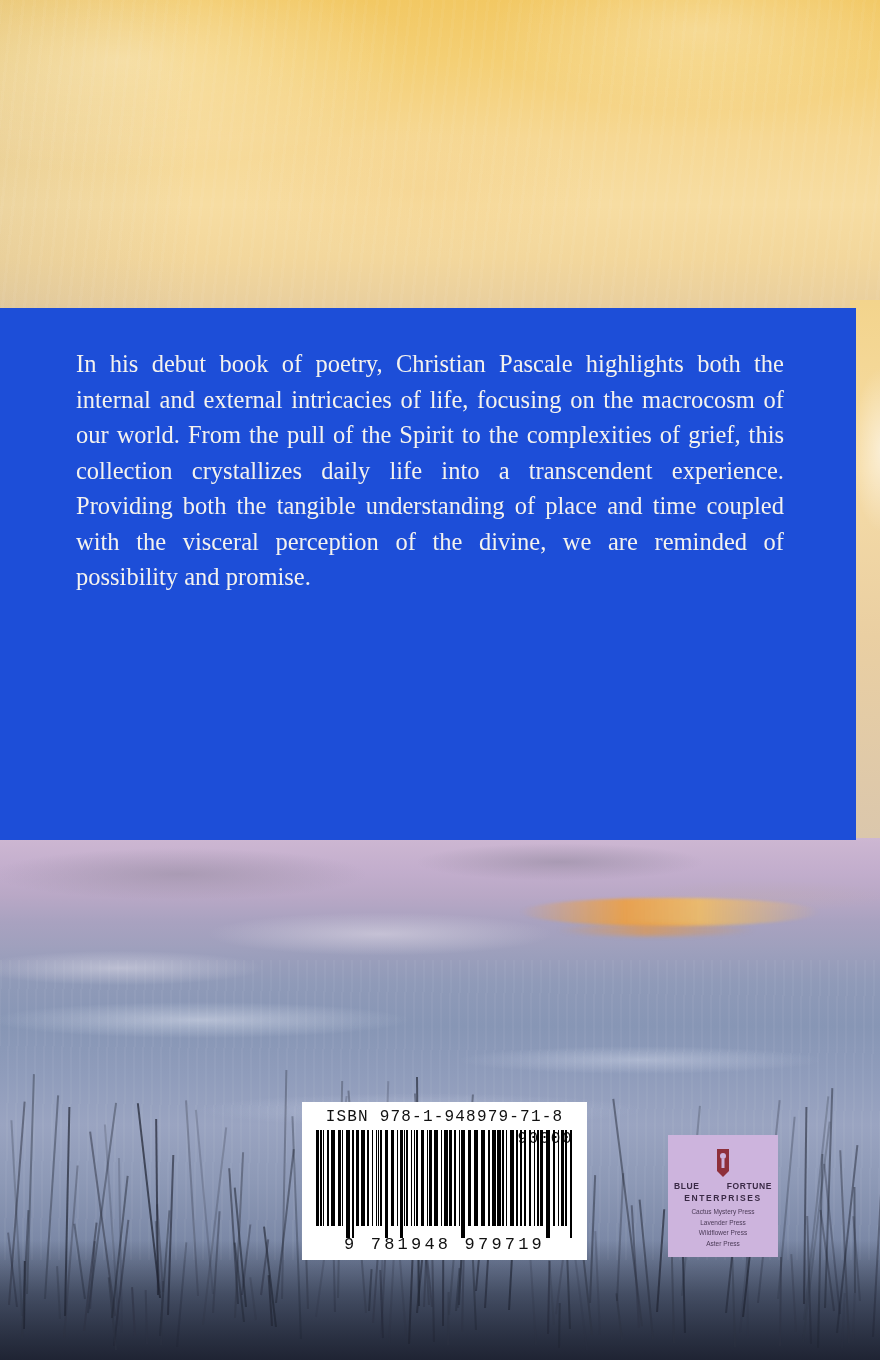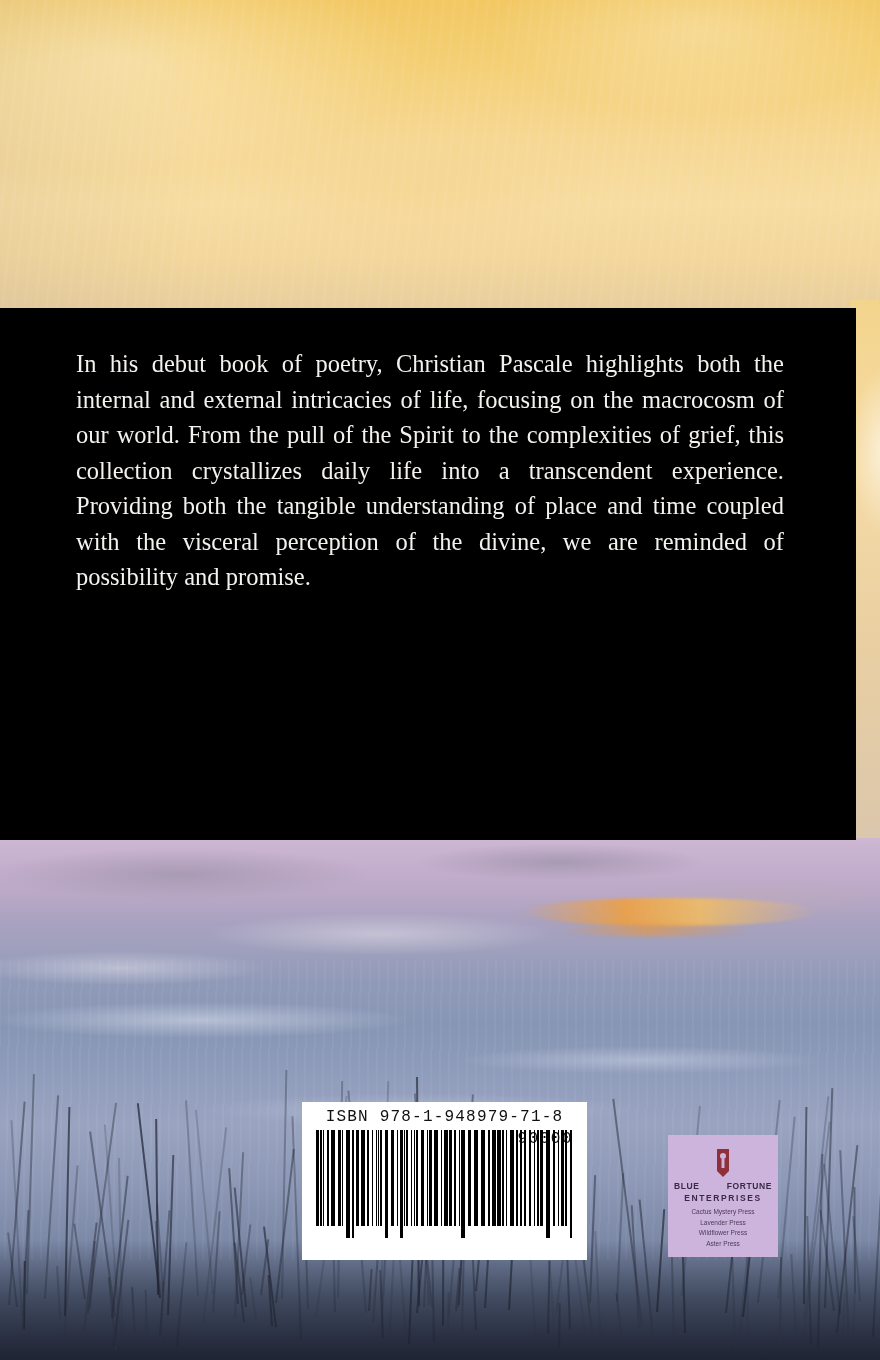--- a/index.html
+++ b/index.html
@@ -150,21 +150,21 @@
     background: rgba(30,34,48,0.75);
     transform-origin: bottom center;
   }
   .reed.b { background: rgba(45,50,66,0.6); }
 
   
   .panel {
     position: absolute;
     left: 0; top: 308px;
     width: 856px; height: 532px;
-    background: #000000;
+    background: #1d4ed8;
   }
   .panel-text {
     position: absolute;
     left: 76px;
     top: 38px;
     width: 708px;
     color: #f4f2ee;
     font-size: 24.5px;
     line-height: 35.5px;
     text-align: justify;
@@ -478,20 +478,21 @@
         <div class="bar" style="width: 1px; height: 96px; margin-right: 2px;"></div>
         <div class="bar" style="width: 2px; height: 96px; margin-right: 1px;"></div>
         <div class="bar" style="width: 3px; height: 96px; margin-right: 3px;"></div>
         <div class="bar" style="width: 4px; height: 108px; margin-right: 3px;"></div>
         <div class="bar" style="width: 2px; height: 96px; margin-right: 3px;"></div>
         <div class="bar" style="width: 1px; height: 96px; margin-right: 2px;"></div>
         <div class="bar" style="width: 3px; height: 96px; margin-right: 1px;"></div>
         <div class="bar" style="width: 2px; height: 96px; margin-right: 3px;"></div>
         <div class="bar" style="width: 2px; height: 108px; margin-right: 2px;"></div>
       </div>
+    <div class="barcode-digits">9 781948 979719</div>
   </div>
 
   <div class="pub-box">
     <svg class="pub-mark" viewBox="0 0 18 30">
       <rect x="3" y="2" width="12" height="22" fill="#8e2f3a"></rect>
       <path d="M3 24 L9 30 L15 24 Z" fill="#8e2f3a"></path>
       <circle cx="9" cy="9" r="3" fill="#cdb4dd"></circle>
       <rect x="7.5" y="12" width="3" height="9" fill="#cdb4dd"></rect>
     </svg>
     <div class="pub-name">

